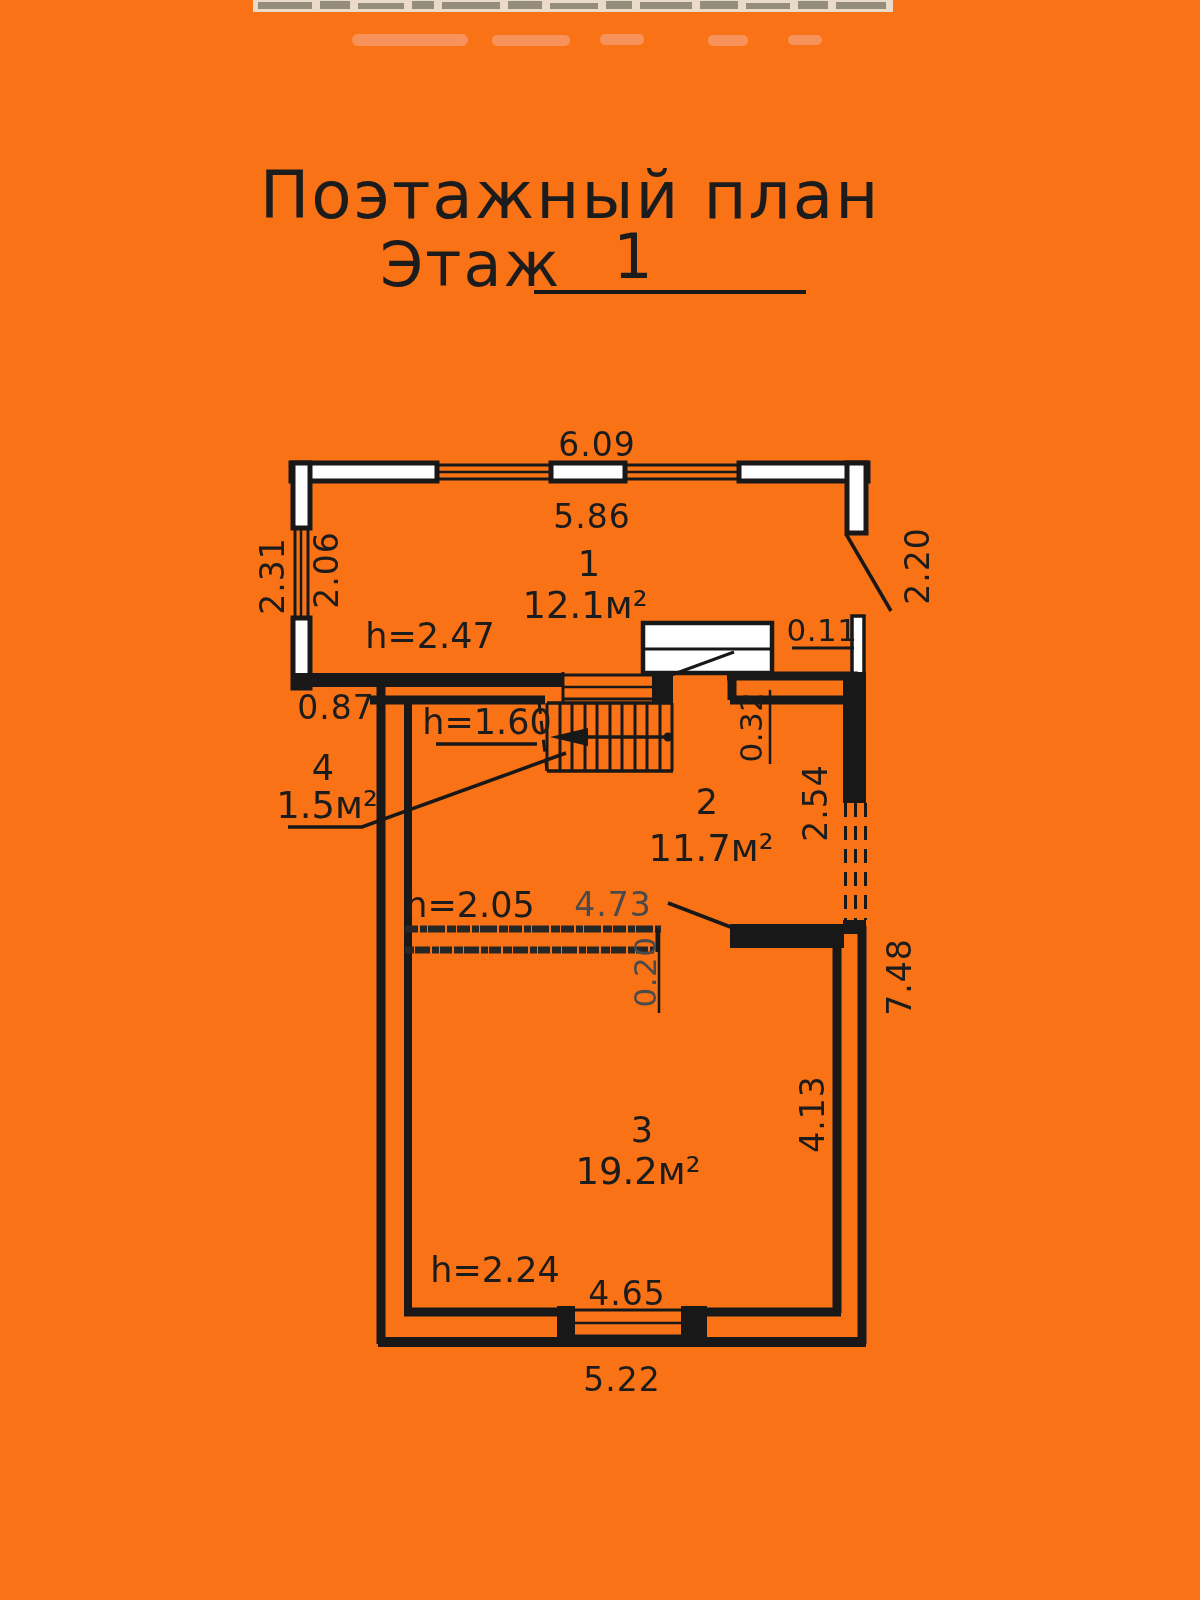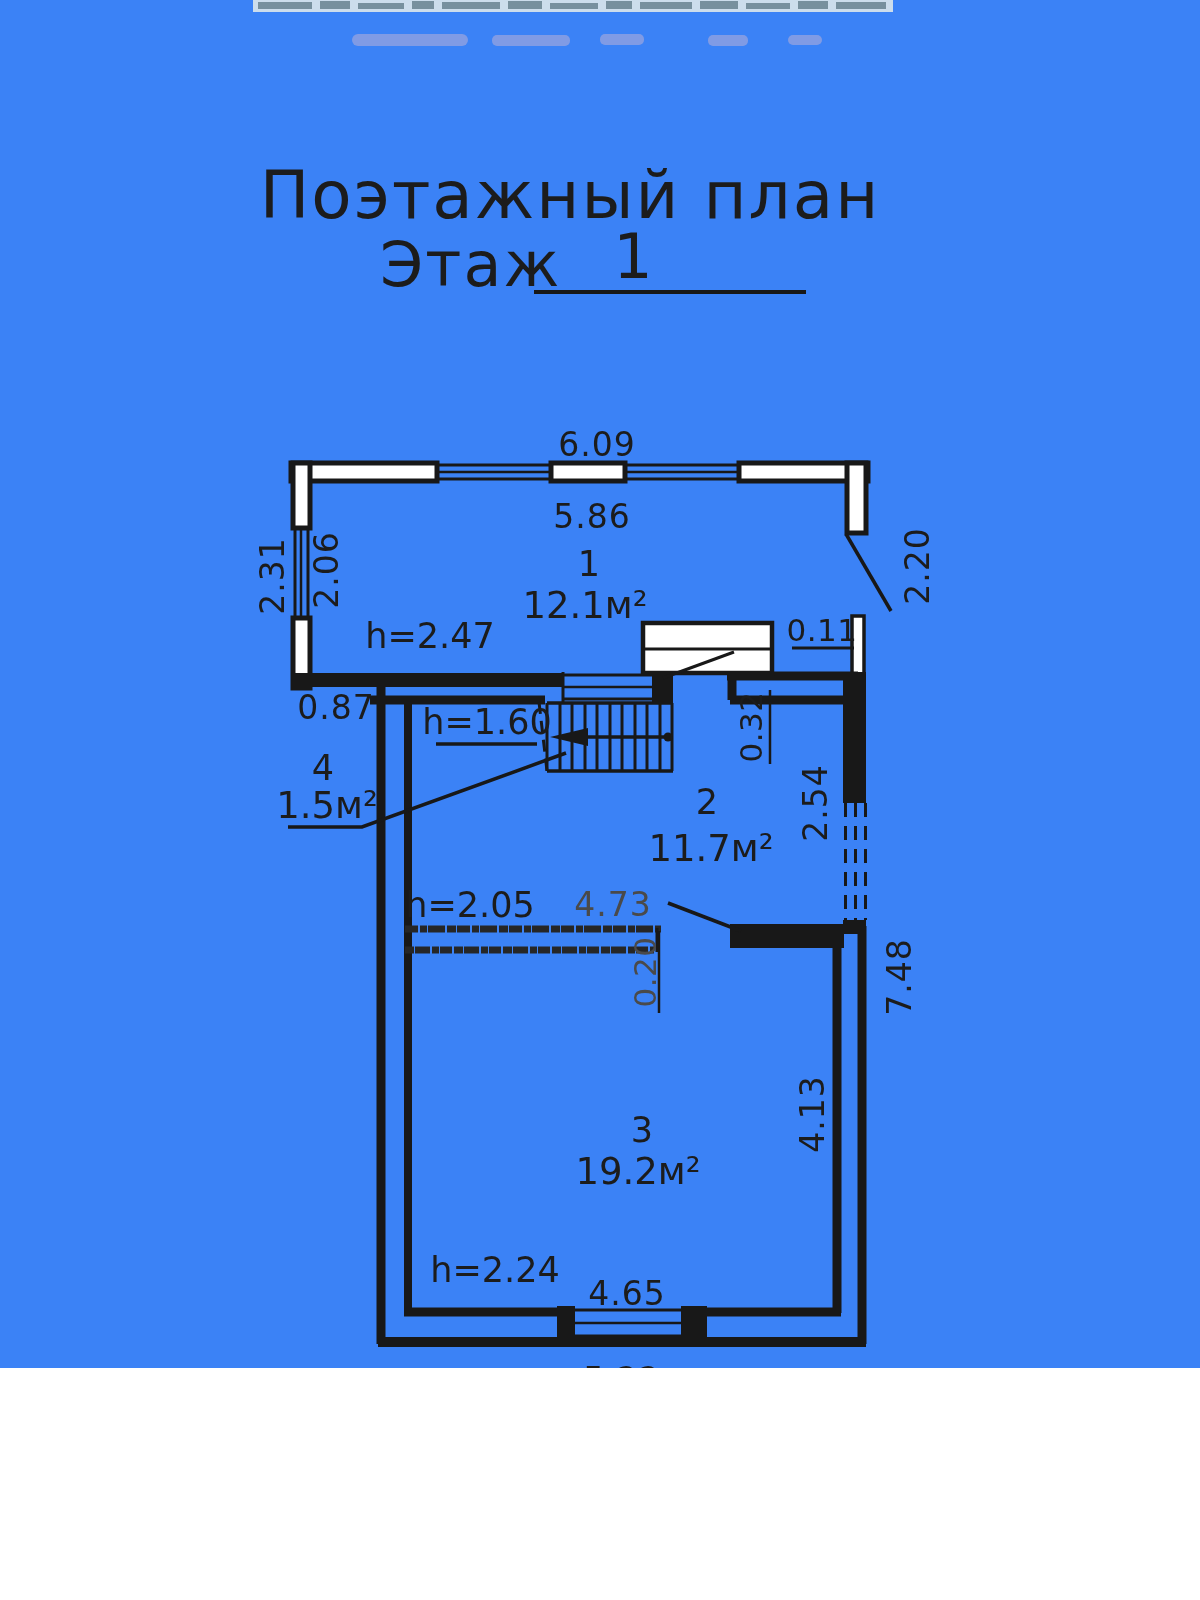--- a/index.html
+++ b/index.html
@@ -1,16 +1,16 @@
 <!DOCTYPE html>
 <html><head>
 <meta charset="utf-8">
 <style>
   html,body{margin:0;padding:0;background:#ffffff;}
-  .page{position:relative;width:1200px;height:1368px;background:#3b82f6;overflow:hidden;}
+  .page{position:relative;width:1200px;height:1600px;background:#f97316;overflow:hidden;}
   svg{display:block;}
   text{font-family:"DejaVu Sans", sans-serif;fill:#1c1c1c;}
   .title-text{font-size:66px;letter-spacing:2px;}
   .title-sub{font-size:62px;letter-spacing:2px;}
   .dim{font-size:33px;letter-spacing:1px;}
   .dim-sm{font-size:31px;letter-spacing:0.5px;}
   .room-num{font-size:35px;}
   .room-area{font-size:37px;}
   .room-ceil{font-size:35px;}
   .faint{fill:#4a4a4a;}

